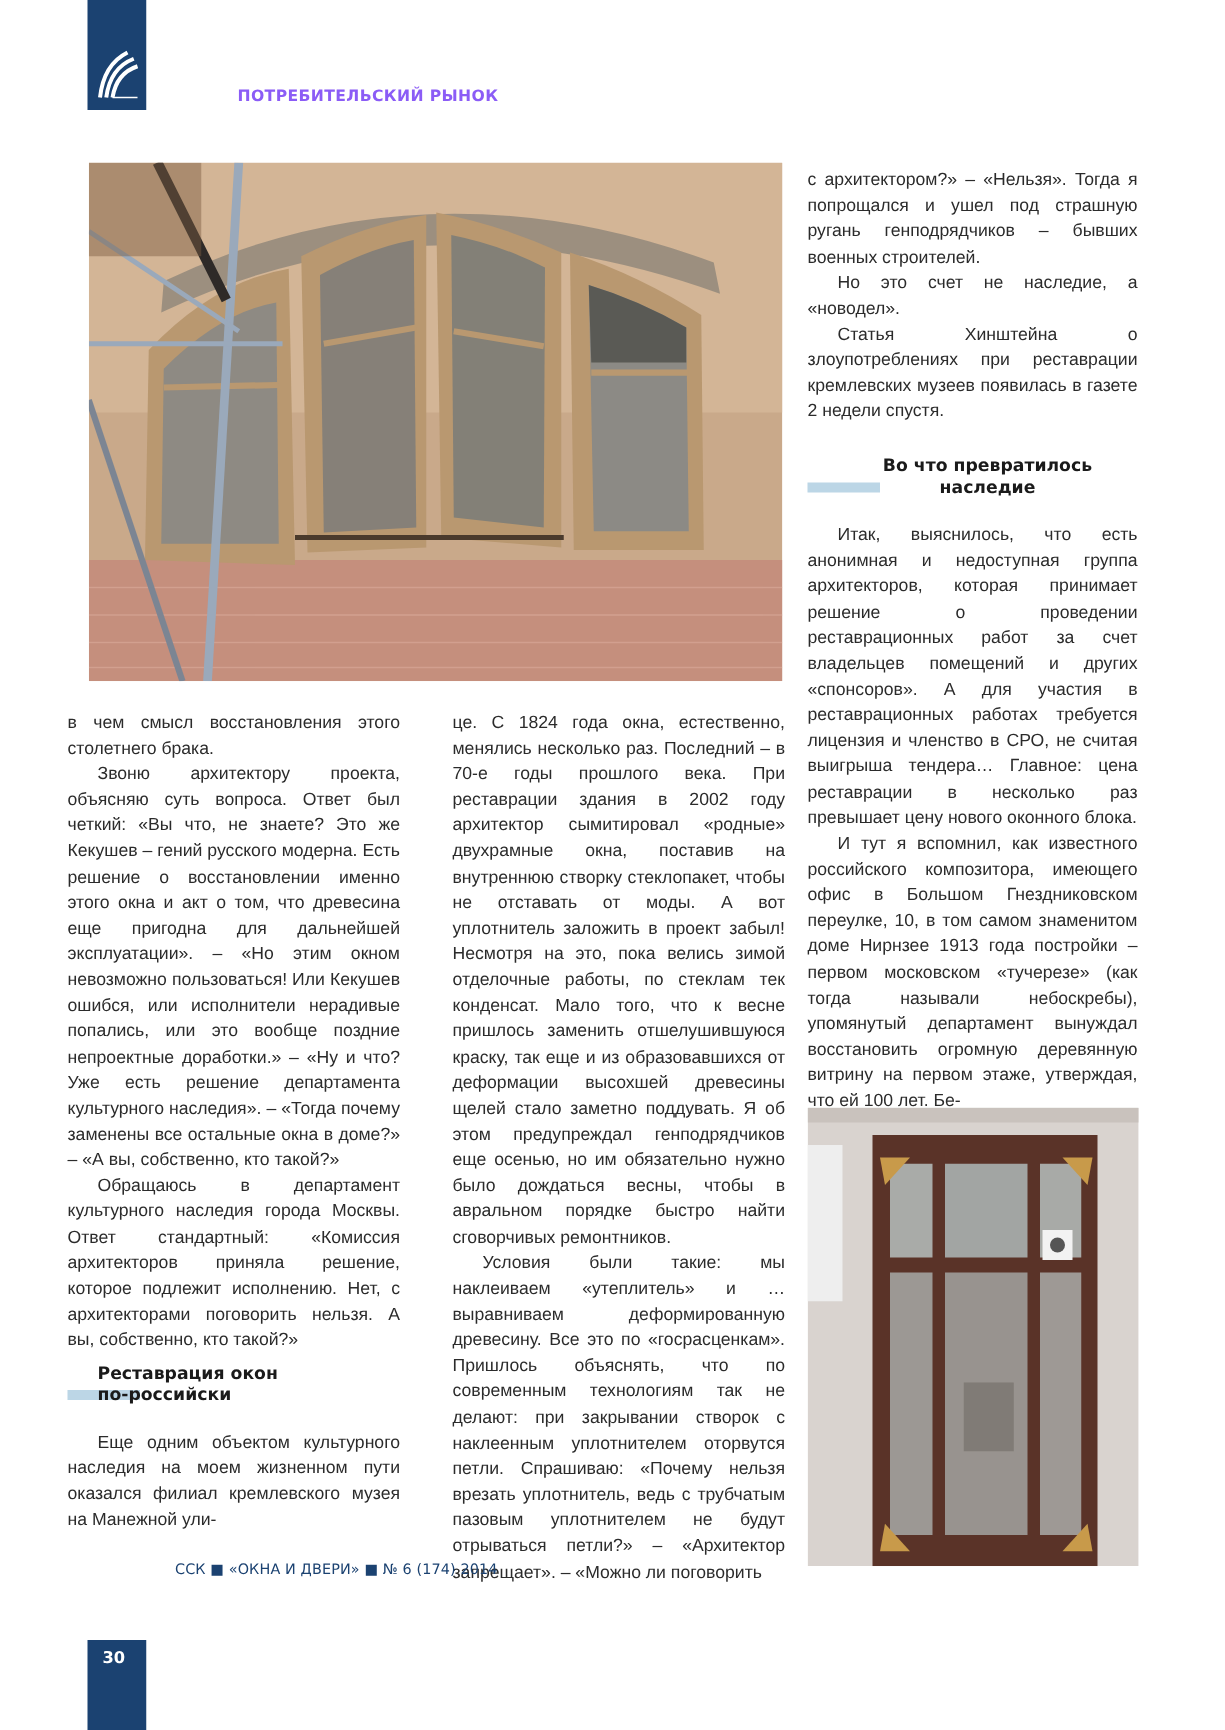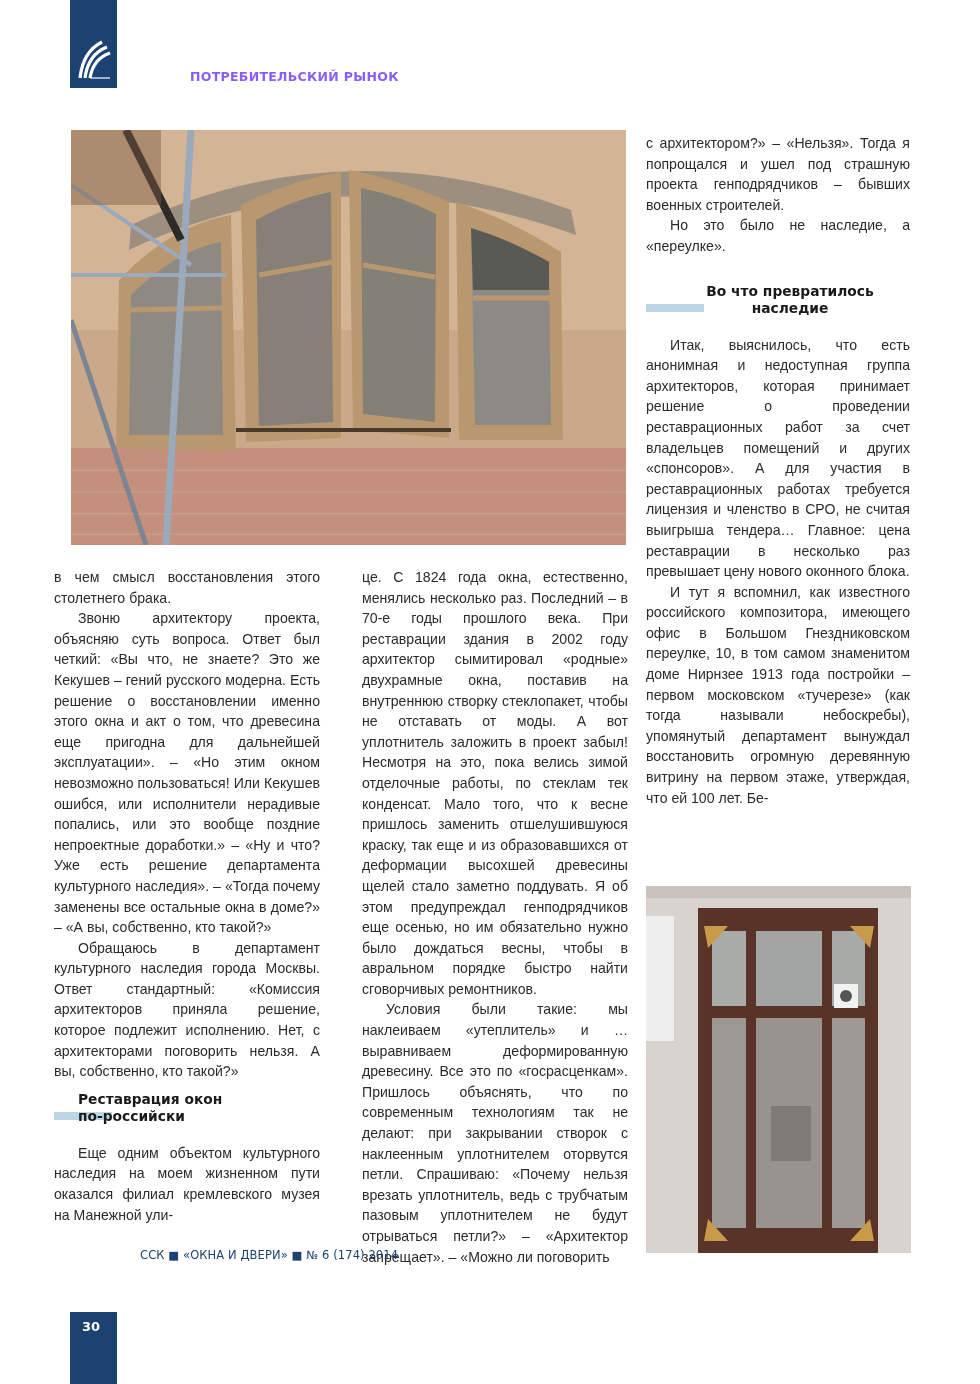--- a/index.html
+++ b/index.html
@@ -98,22 +98,23 @@
     <line x1="120" y1="0" x2="95" y2="415" stroke="#9aa9bb" stroke-width="7"></line>
     <line x1="0" y1="55" x2="120" y2="135" stroke="#9aa9bb" stroke-width="4"></line>
     <line x1="0" y1="145" x2="155" y2="145" stroke="#9aa9bb" stroke-width="4"></line>
     <line x1="0" y1="190" x2="75" y2="415" stroke="#7c8593" stroke-width="5"></line>
     <line x1="55" y1="0" x2="110" y2="110" stroke="#2e2a28" stroke-width="8"></line>
     <rect x="0" y="0" width="90" height="75" fill="#7a5a40" opacity="0.45"></rect>
   </svg>
 </div>
 
 <div class="col col-3">
-  <p>с архитектором?» – «Нельзя». Тогда я попрощался и ушел под страшную проекта генподрядчиков – бывших военных строителей.</p>
-  <p class="ind">Но это было не наследие, а «переулке».</p>
+  <p>с архитектором?» – «Нельзя». Тогда я попрощался и ушел под страшную ругань генподрядчиков – бывших военных строителей.</p>
+  <p class="ind">Но это счет не наследие, а «новодел».</p>
+  <p class="ind">Статья Хинштейна о злоупотреблениях при реставрации кремлевских музеев появилась в газете 2 недели спустя.</p>
   <div class="heading" style="margin-top:26px;text-align:center;">
     <div class="bar"></div>
     <span class="txt">Во что превратилось</span>
     <span class="txt">наследие</span>
   </div>
   <p class="ind">Итак, выяснилось, что есть анонимная и недоступная группа архитекторов, которая принимает решение о проведении реставрационных работ за счет владельцев помещений и других «спонсоров». А для участия в реставрационных работах требуется лицензия и членство в СРО, не считая выигрыша тендера… Главное: цена реставрации в несколько раз превышает цену нового оконного блока.</p>
   <p class="ind">И тут я вспомнил, как известного российского композитора, имеющего офис в Большом Гнездниковском переулке, 10, в том самом знаменитом доме Нирнзее 1913 года постройки – первом московском «тучерезе» (как тогда называли небоскребы), упомянутый департамент вынуждал восстановить огромную деревянную витрину на первом этаже, утверждая, что ей 100 лет. Бе-</p>
 </div>
 
 <div class="col col-1">

